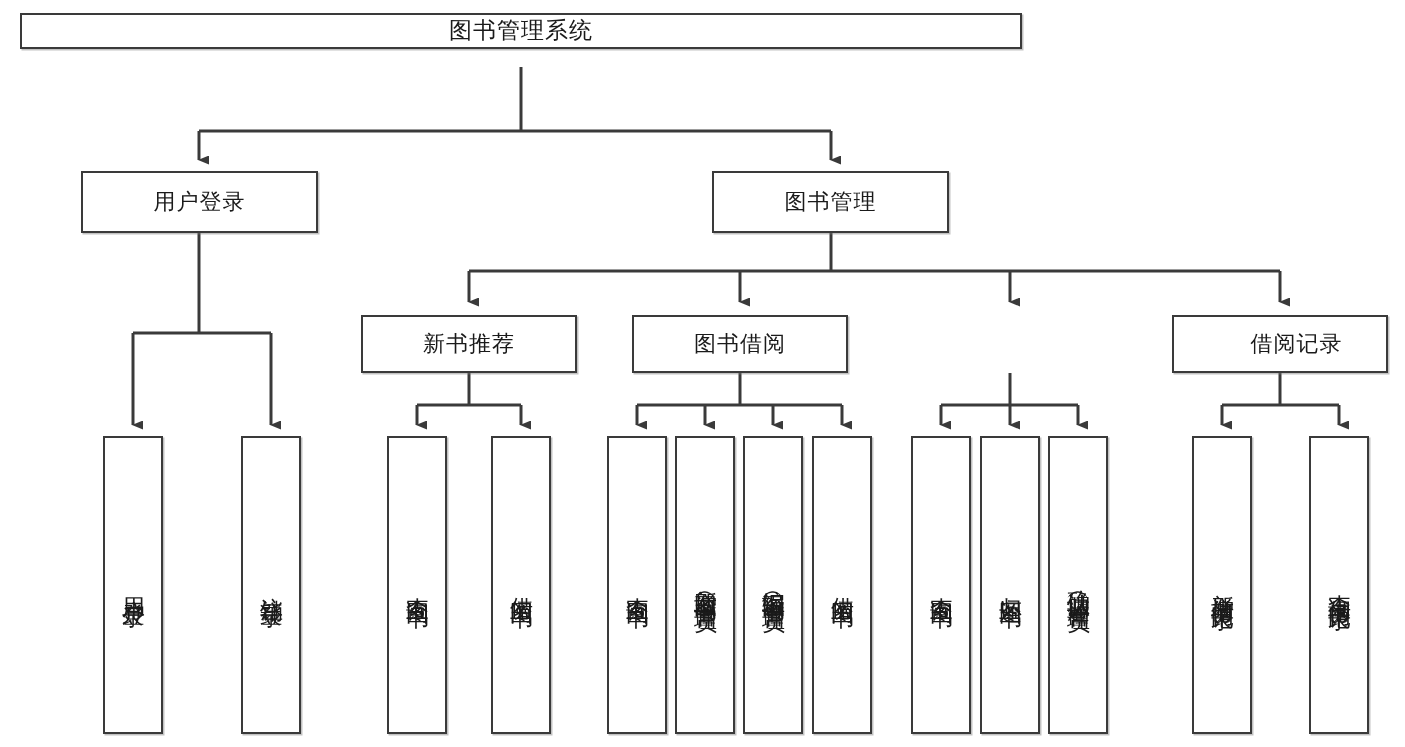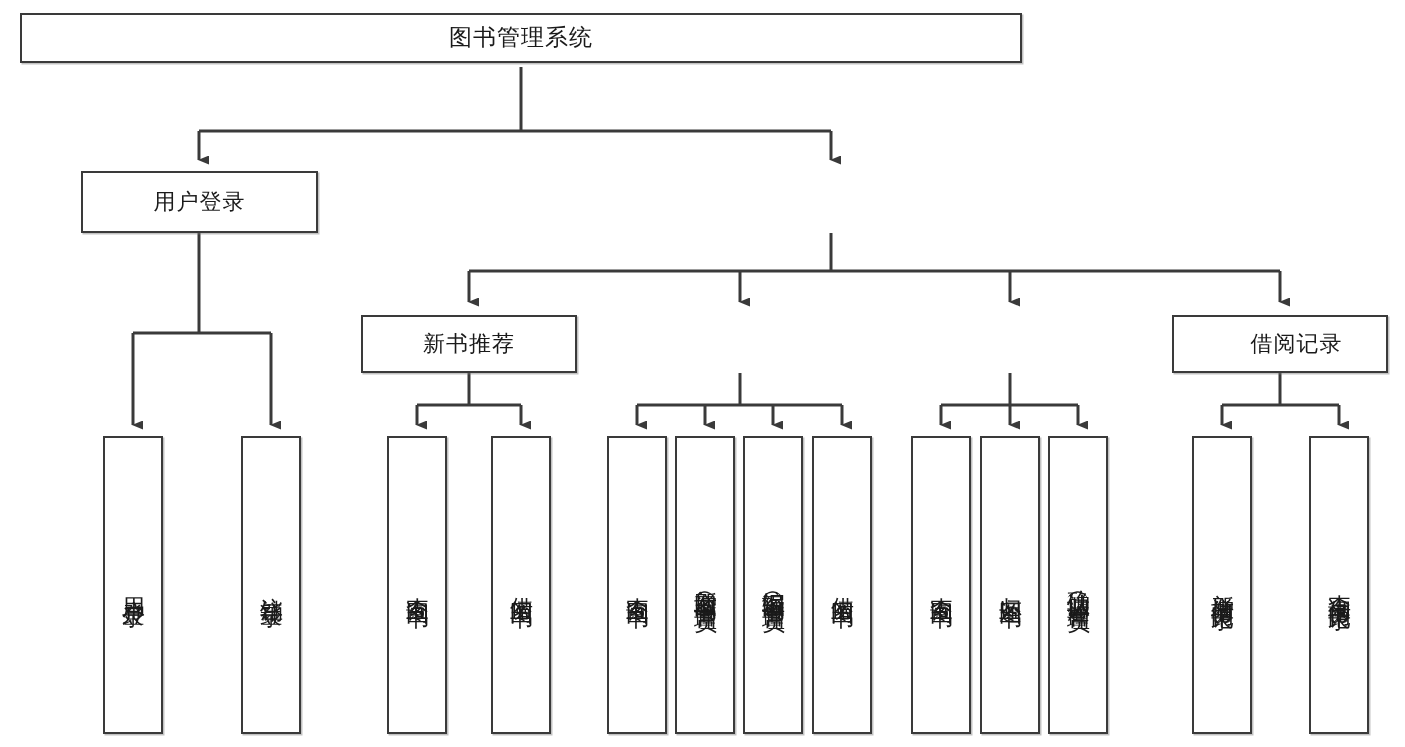--- a/index.html
+++ b/index.html
@@ -119,30 +119,36 @@
       <path d="M1010,405 L1010,425" marker-end="url(#arrow)"></path>
       <path d="M1078,405 L1078,425" marker-end="url(#arrow)"></path>
 
       <path d="M1280,373 L1280,405"></path>
       <path d="M1222,405 L1339,405"></path>
       <path d="M1222,405 L1222,425" marker-end="url(#arrow)"></path>
       <path d="M1339,405 L1339,425" marker-end="url(#arrow)"></path>
     </g>
   </svg>
 
-  <div class="node root h" style="left:20px; top:13px; width:1002px; height:50px;">
+  <div class="node root h" style="left:20px; top:13px; width:1002px; height:36px;">
     <span class="label">图书管理系统</span>
   </div>
 
   <div class="node h" style="left:81px; top:171px; width:237px; height:62px;">
     <span class="label">用户登录</span>
   </div>
+  <div class="node h" style="left:712px; top:171px; width:237px; height:62px;">
+    <span class="label">图书管理</span>
+  </div>
 
   <div class="node h" style="left:361px; top:315px; width:216px; height:58px;align-items:center;">
     <span class="label">新书推荐</span>
+  </div>
+  <div class="node h" style="left:632px; top:315px; width:216px; height:58px;">
+    <span class="label">图书借阅</span>
   </div>
   <div class="node h" style="left:1172px; top:315px; width:216px; height:58px;padding-left:33px;">
     <span class="label">借阅记录</span>
   </div>
 
   <div class="node v" style="left:103px; top:436px; width:60px; height:298px;">
     <span class="label">用户登录</span>
   </div>
   <div class="node v" style="left:241px; top:436px; width:60px; height:298px;">
     <span class="label">注销登录</span>

